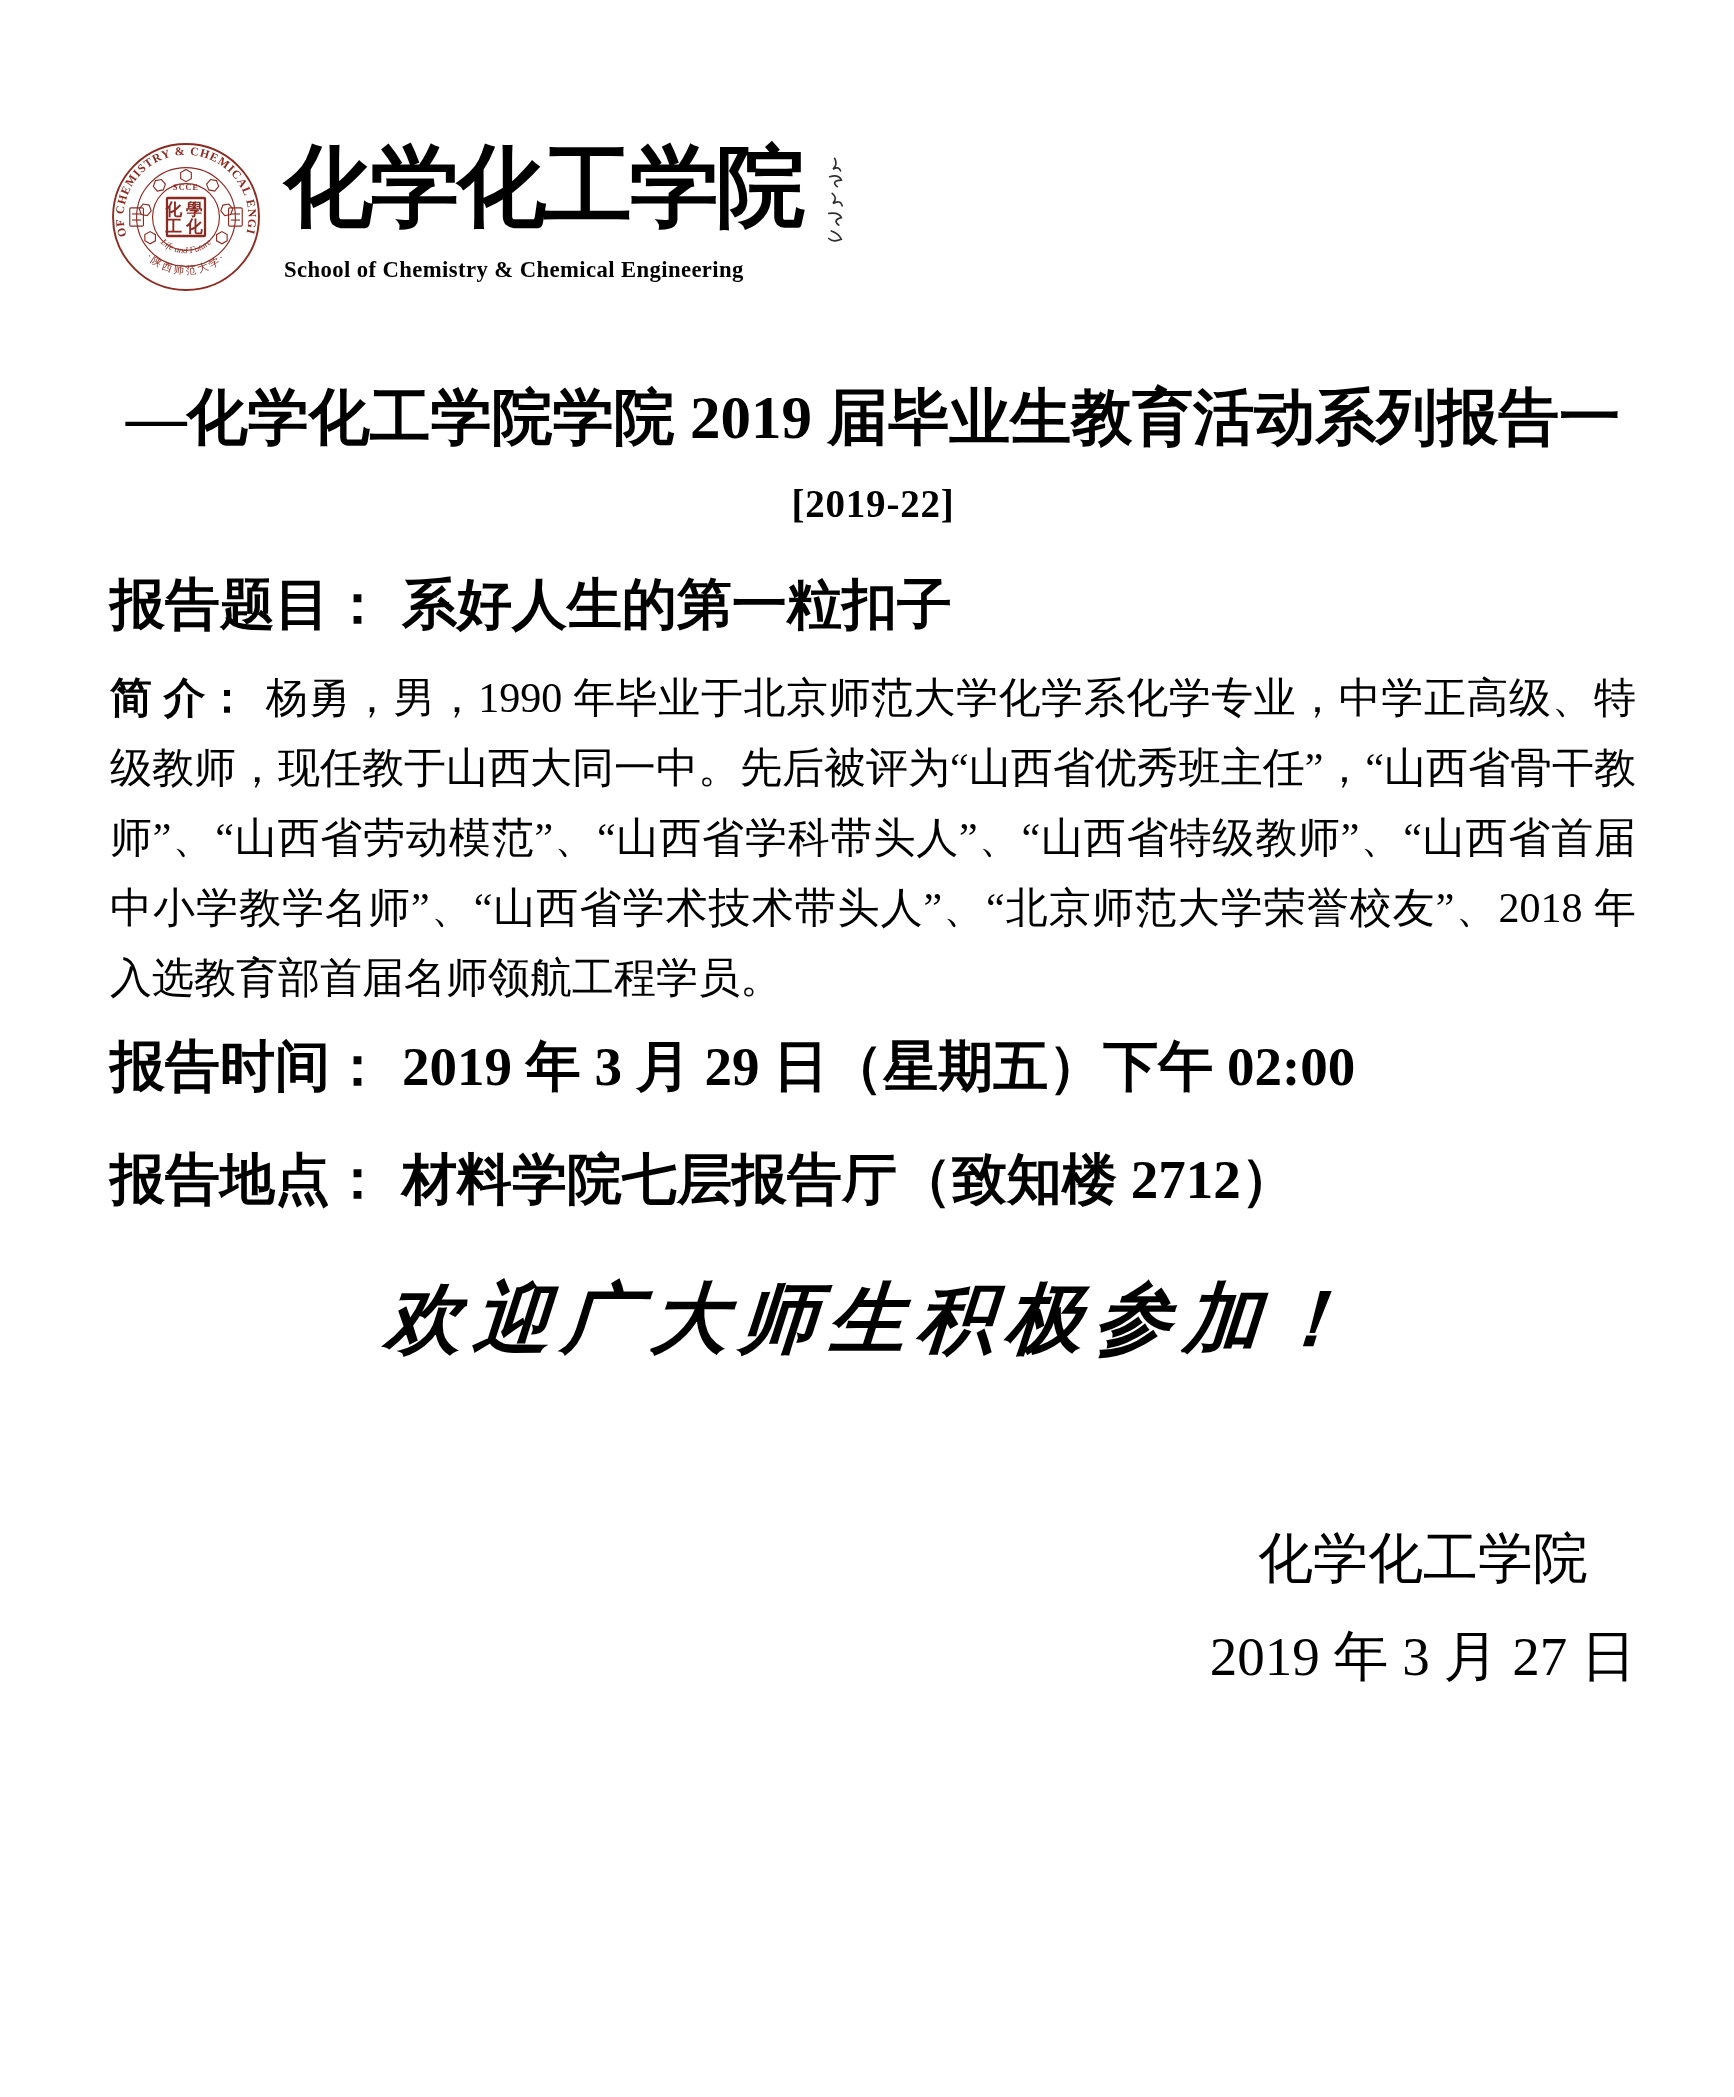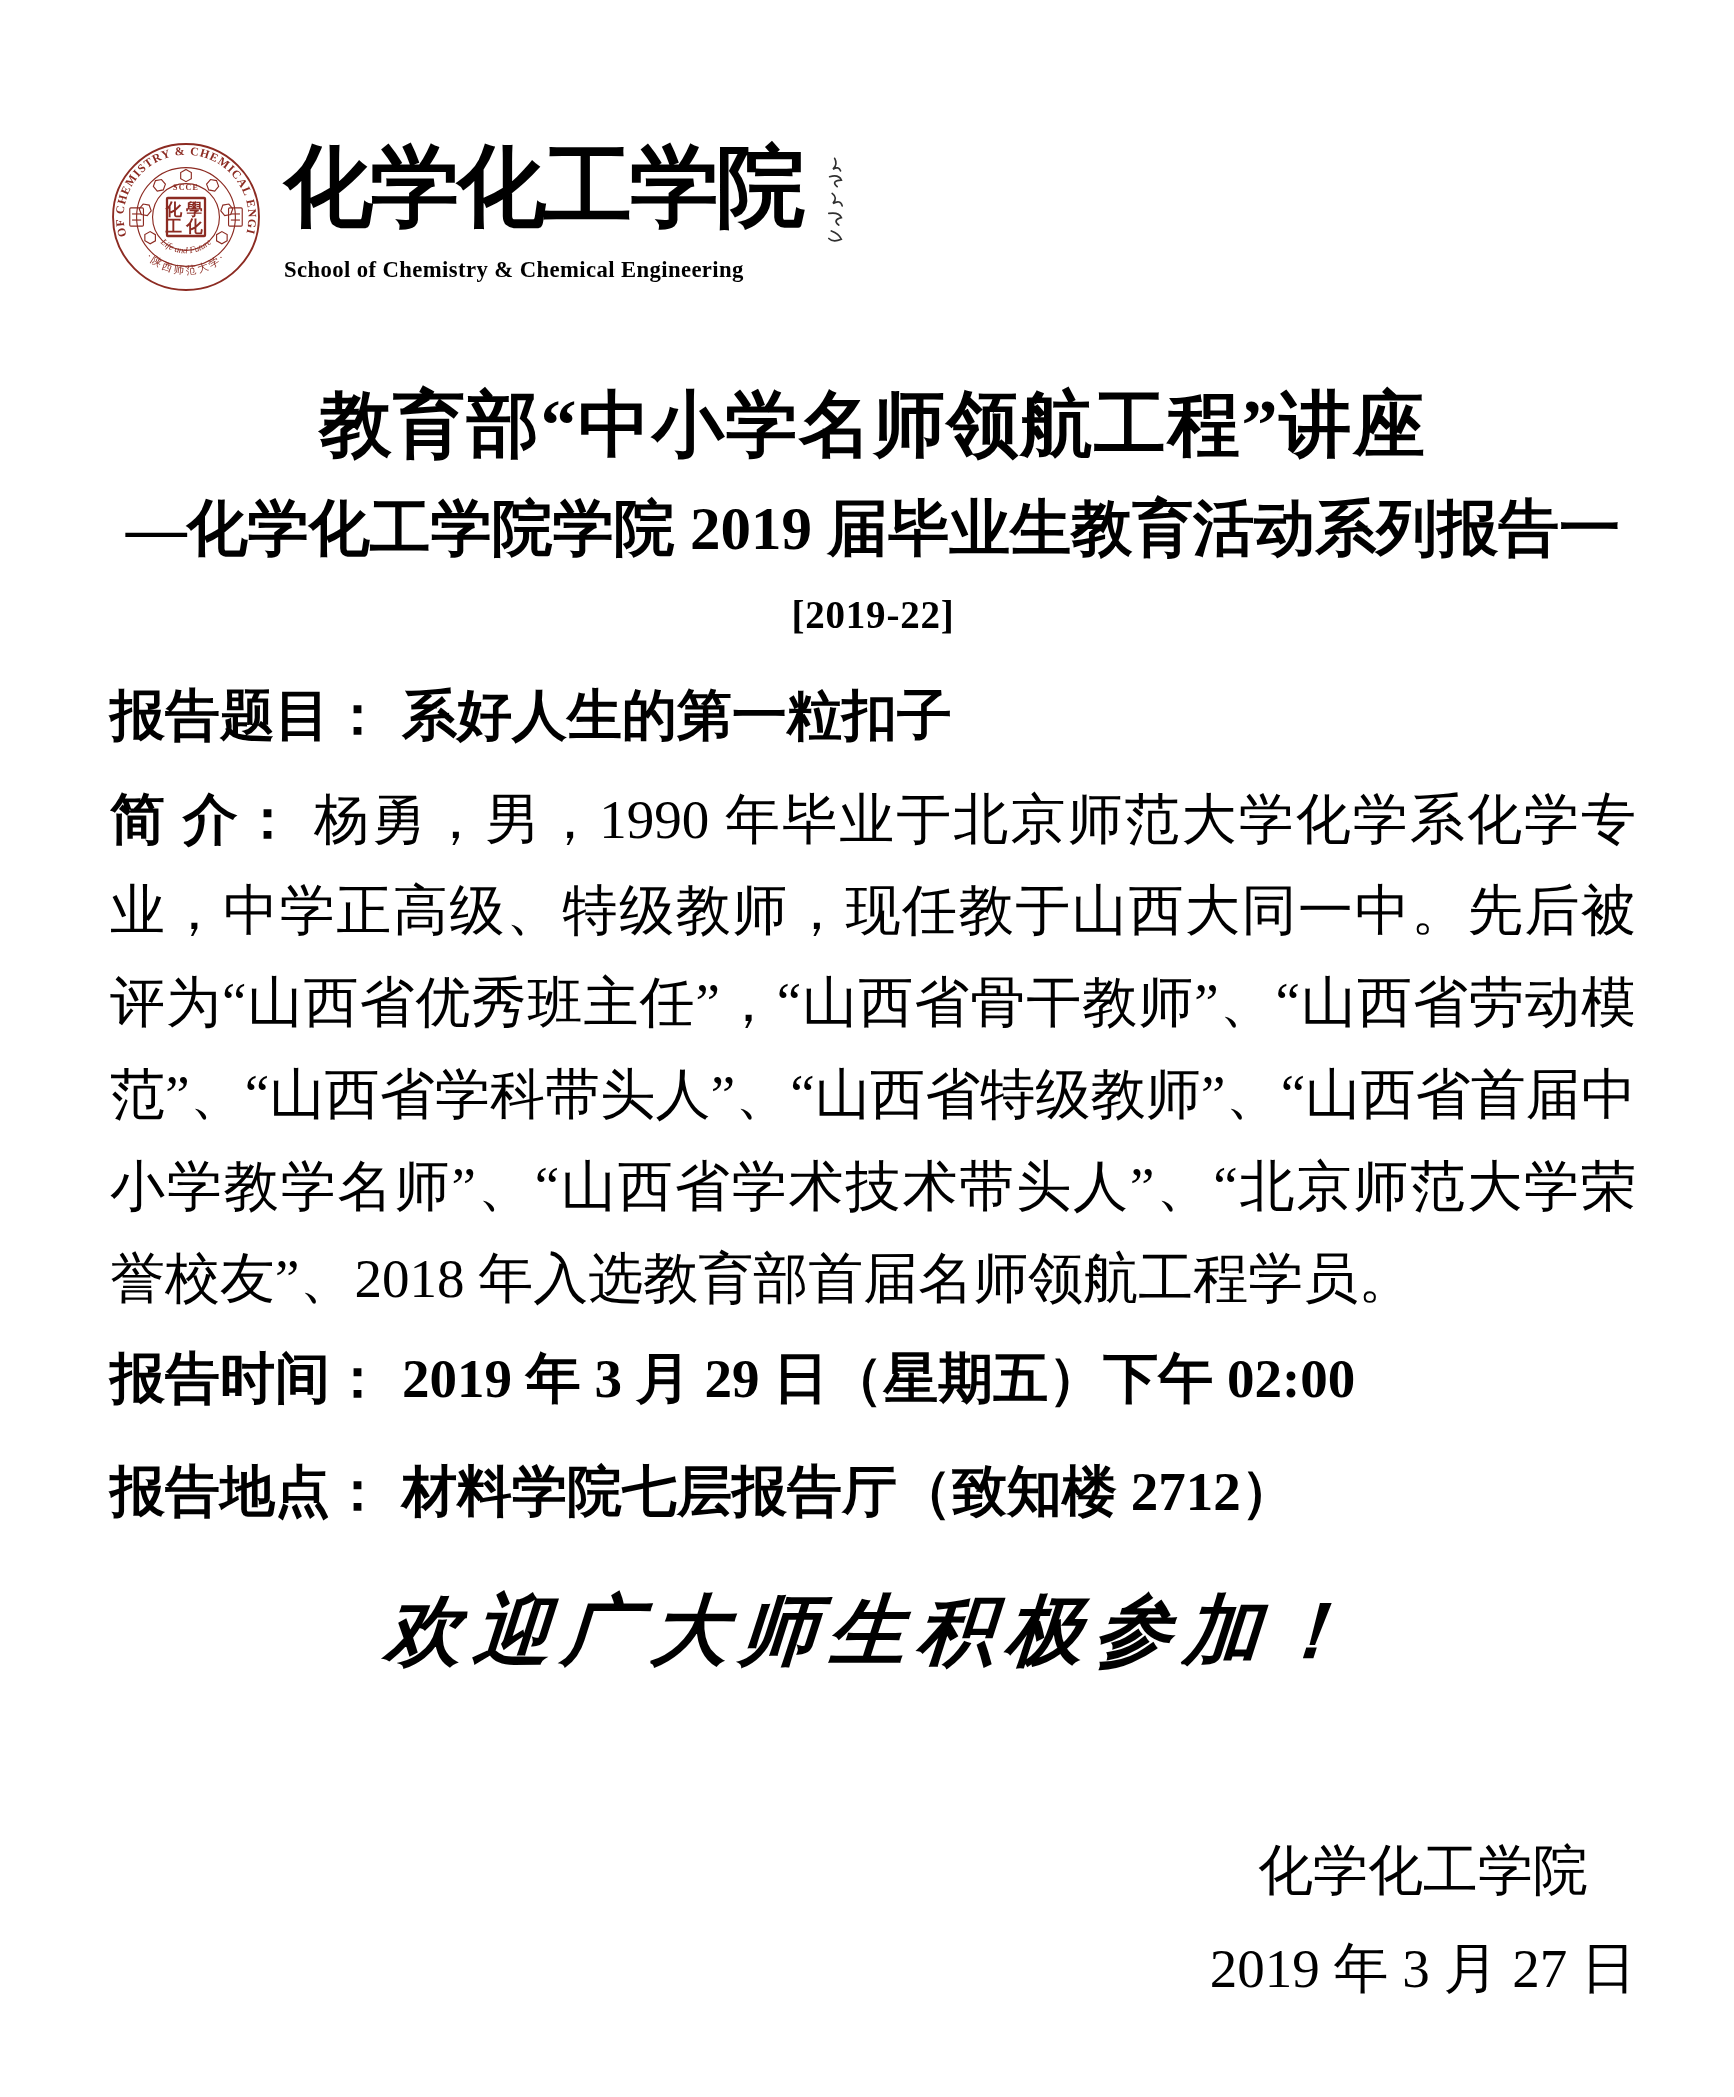--- a/index.html
+++ b/index.html
@@ -41,21 +41,21 @@
     font-size:39px;font-weight:bold;text-align:center;
     margin:0 0 40px;letter-spacing:0.8px;
   }
 
   
   .field{font-size:55px;line-height:1.42;margin:0 0 18.5px;font-family:Liberation Serif, serif;}
   .lbl{font-weight:bold;}
   .val-b{font-weight:bold;margin-left:17px;}
   .val-k{font-weight:normal;margin-left:17px;}
   .intro{
-    font-size:55px;line-height:1.67;margin:0 0 15px;
+    font-size:42px;line-height:1.67;margin:0 0 15px;
     text-align:justify;
   }
   .time-row{margin-bottom:35px;}
   .venue-row{margin-bottom:0;}
 
   
   .welcome{
     margin-top:49px;
     font-size:77px;font-weight:bold;font-style:italic;
     text-align:center;letter-spacing:11.7px;white-space:nowrap;
@@ -147,21 +147,20 @@
               <path d="M 24,92 q 14,10 2,24 q 18,-10 22,6"></path>
               <path d="M 16,140 q 24,-4 30,10 q -22,6 -6,18"></path>
               <path d="M 22,182 q 18,6 24,20 q -20,8 -30,-2"></path>
             </g>
           </svg>
         </div>
         <div class="brand-en">School of Chemistry &amp; Chemical Engineering</div>
       </div>
     </header>
 
-    <h1 class="title">教育部“中小学名师领航工程”讲座</h1>
     <h2 class="subtitle">—化学化工学院学院 2019 届毕业生教育活动系列报告一</h2>
     <div class="issue">[2019-22]</div>
 
     <p class="field">
       <span class="lbl">报告题目：</span><span class="val-b">系好人生的第一粒扣子</span>
     </p>
 
 
     <p class="intro">
       <span class="lbl">简  介：</span><span class="val-k">杨勇，男，1990 年毕业于北京师范大学化学系化学专业，中学正高级、特级教师，现任教于山西大同一中。先后被评为“山西省优秀班主任”，“山西省骨干教师”、“山西省劳动模范”、“山西省学科带头人”、“山西省特级教师”、“山西省首届中小学教学名师”、“山西省学术技术带头人”、“北京师范大学荣誉校友”、2018 年入选教育部首届名师领航工程学员。</span>

